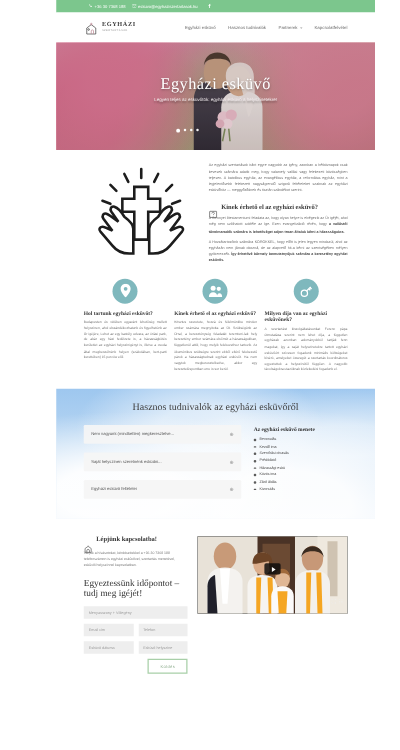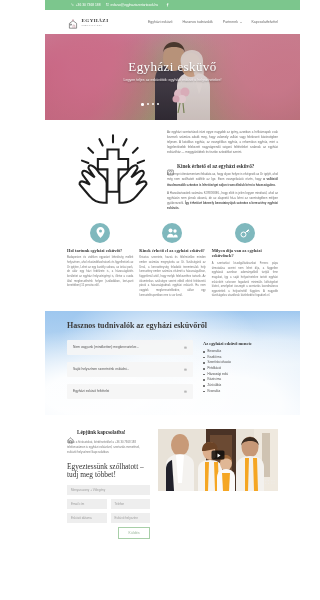--- a/index.html
+++ b/index.html
@@ -79,21 +79,21 @@
   
   .sky {
     position: relative; padding: 10px 22px 16px; overflow: hidden;
     background:
       radial-gradient(ellipse at 20% 80%, rgba(255,255,255,.95) 0 18%, rgba(255,255,255,0) 55%),
       radial-gradient(ellipse at 72% 88%, rgba(255,255,255,.9) 0 20%, rgba(255,255,255,0) 58%),
       radial-gradient(ellipse at 45% 30%, rgba(255,255,255,.6) 0 16%, rgba(255,255,255,0) 50%),
       radial-gradient(ellipse at 92% 40%, rgba(255,255,255,.55) 0 14%, rgba(255,255,255,0) 48%),
       linear-gradient(180deg, #9ec7ef 0%, #b4d4f2 35%, #cfe3f6 70%, #e8f1fb 100%);
   }
-  .sky-title { text-align: left; font-family: "Liberation Serif", serif; font-size: 8px; color: #3d3d3d; margin-bottom: 10px; font-weight: bold; }
+  .sky-title { text-align: center; font-family: "Liberation Serif", serif; font-size: 8px; color: #3d3d3d; margin-bottom: 10px; }
   .sky-grid { display: flex; gap: 10px; }
   .acc { flex: 0 0 126px; display: flex; flex-direction: column; gap: 7px; }
   .acc-item {
     background: rgba(245,245,245,.92); border-radius: 1px;
     padding: 4px 6px; display: flex; align-items: center; justify-content: space-between; gap: 4px;
     min-height: 15px;
   }
   .acc-item span.lbl { font-size: 3.3px; color: #555; line-height: 1.5; }
   .acc-plus { font-size: 4px; color: #9a9a9a; flex: 0 0 auto; }
   .menete { flex: 1; padding-top: 1px; }
@@ -355,21 +355,21 @@
         <span class="ch-icon">
           <svg width="7" height="7" viewBox="0 0 20 20" fill="none" stroke="#555" stroke-width="1.5">
             <path d="M3 17V8l7-5 7 5v9z"></path>
             <path d="M7 17v-4a3 3 0 016 0v4"></path>
             <path d="M10 1.5V3"></path>
           </svg>
         </span>
         <h3>Lépjünk kapcsolatba!</h3>
       </div>
       <p class="c-text">Várjuk a hívásotokat, kérdéseitekkel a +36 30 7368 188 telefonszámon is egyházi esküvővel, szertartás menetével, esküvői helyszínnel kapcsolatban.</p>
-      <div class="form-title">Egyeztessünk szólhatott – tudj meg többet!</div>
+      <div class="form-title">Egyeztessünk időpontot – tudj meg igéjét!</div>
 
       <div class="f-row">
         <div class="f-in">Menyasszony + Vőlegény</div>
       </div>
       <div class="f-row">
         <div class="f-in">Email cím</div>
         <div class="f-in">Telefon</div>
       </div>
       <div class="f-row">
         <div class="f-in">Esküvő dátuma</div>

